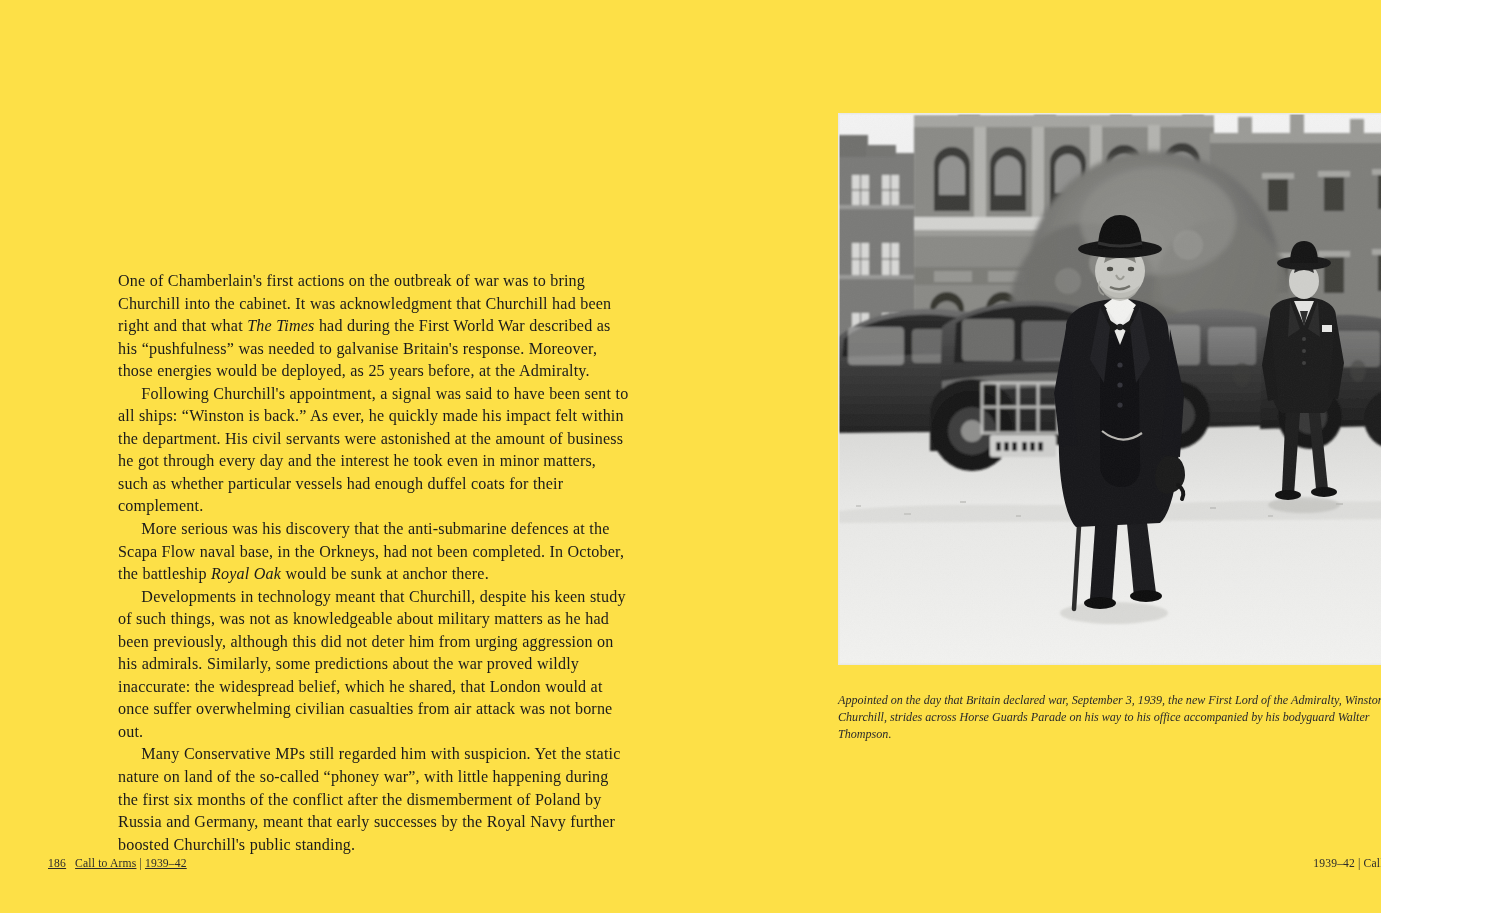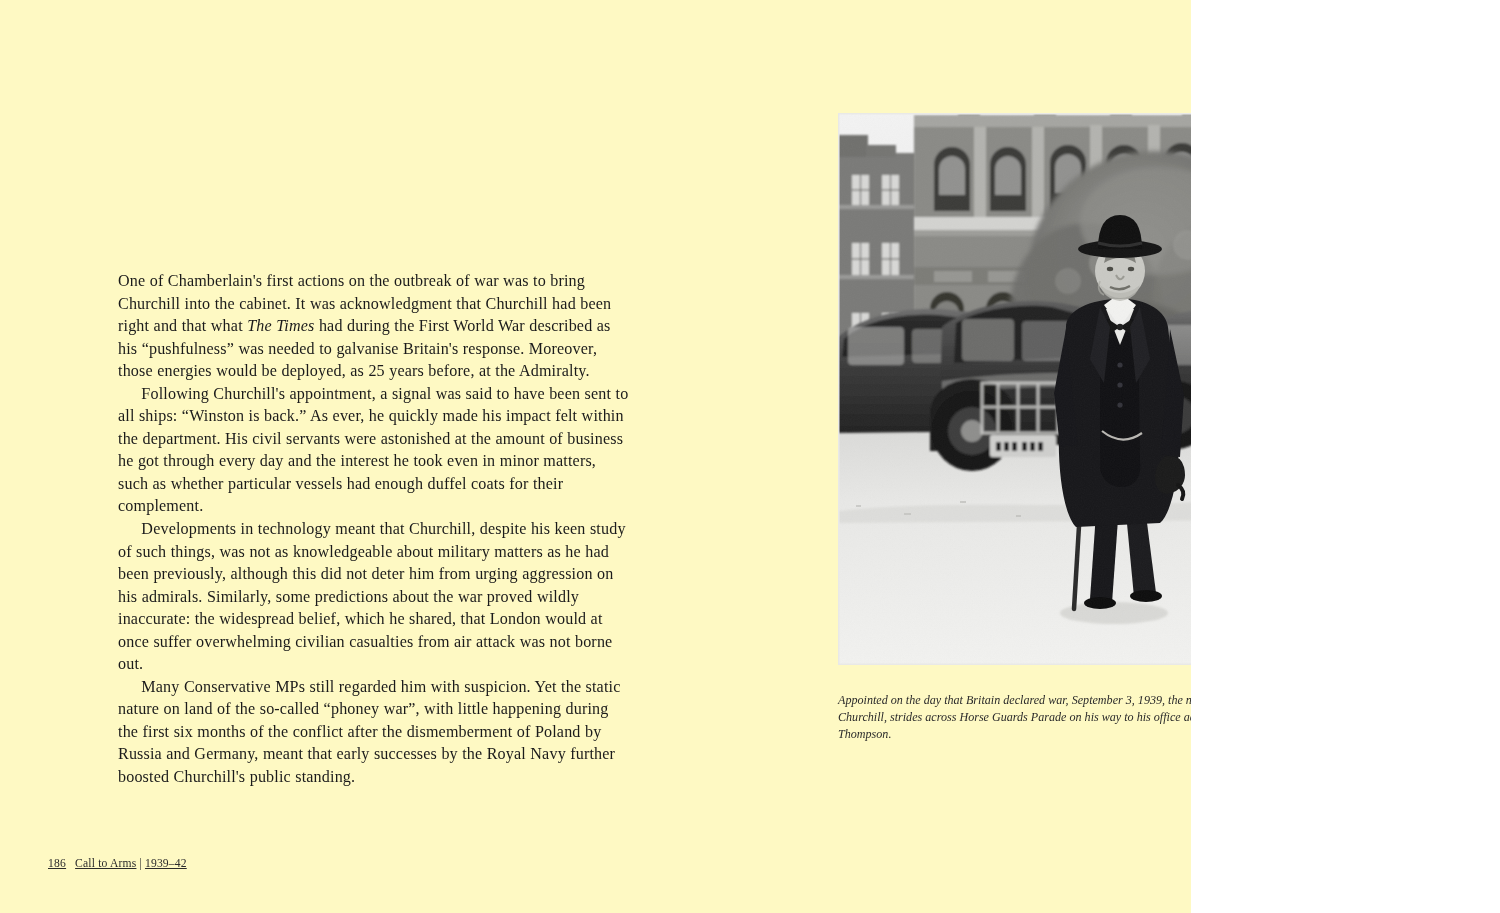--- a/index.html
+++ b/index.html
@@ -2,23 +2,23 @@
 <html><head>
 <meta charset="utf-8">
 <style>
   html, body {
     margin: 0;
     padding: 0;
     background: #ffffff;
   }
   .spread {
     position: relative;
-    width: 1191px;
+    width: 1381px;
     height: 913px;
-    background: #fef9c3;
+    background: #fde047;
     overflow: hidden;
     font-family: "Liberation Serif", "DejaVu Serif", serif;
   }
 
   
   .page-left {
     position: absolute;
     left: 0; top: 0;
     width: 750px; height: 913px;
   }
@@ -99,20 +99,23 @@
 
     <div class="text-column">
       <p class="body-par">
         <span>One of Chamberlain's first actions on the outbreak of war was to bring Churchill into the cabinet. It was acknowledgment that Churchill had been right and that what </span><i>The Times</i><span> had during the First World War described as his “pushfulness” was needed to galvanise Britain's response. Moreover, those energies would be deployed, as 25 years before, at the Admiralty.</span>
       </p>
 
       <p class="body-par">
         <span>Following Churchill's appointment, a signal was said to have been sent to all ships: “Winston is back.” As ever, he quickly made his impact felt within the department. His civil servants were astonished at the amount of business he got through every day and the interest he took even in minor matters, such as whether particular vessels had enough duffel coats for their complement.</span>
       </p>
 
+      <p class="body-par">
+        <span>More serious was his discovery that the anti-submarine defences at the Scapa Flow naval base, in the Orkneys, had not been completed. In October, the battleship </span><i>Royal Oak</i><span> would be sunk at anchor there.</span>
+      </p>
 
       <p class="body-par">
         <span>Developments in technology meant that Churchill, despite his keen study of such things, was not as knowledgeable about military matters as he had been previously, although this did not deter him from urging aggression on his admirals. Similarly, some predictions about the war proved wildly inaccurate: the widespread belief, which he shared, that London would at once suffer overwhelming civilian casualties from air attack was not borne out.</span>
       </p>
 
       <p class="body-par">
         <span>Many Conservative MPs still regarded him with suspicion. Yet the static nature on land of the so-called “phoney war”, with little happening during the first six months of the conflict after the dismemberment of Poland by Russia and Germany, meant that early successes by the Royal Navy further boosted Churchill's public standing.</span>
       </p>
     </div>
 

